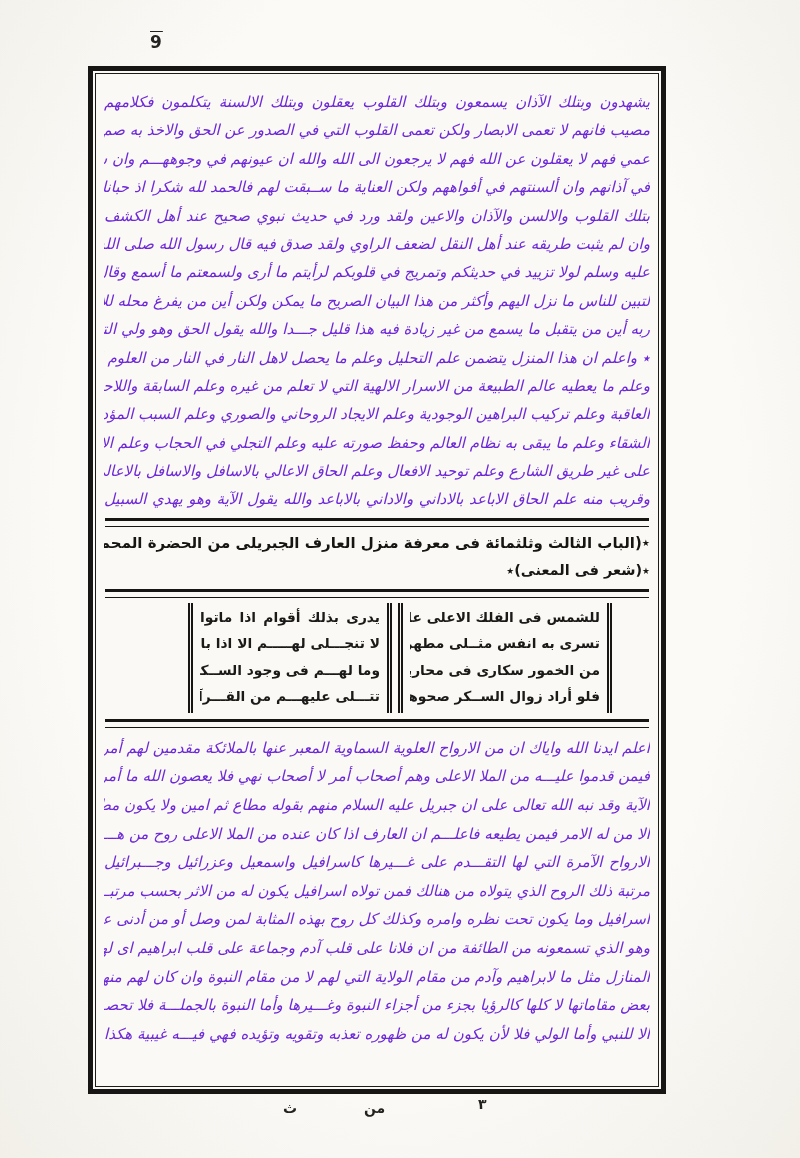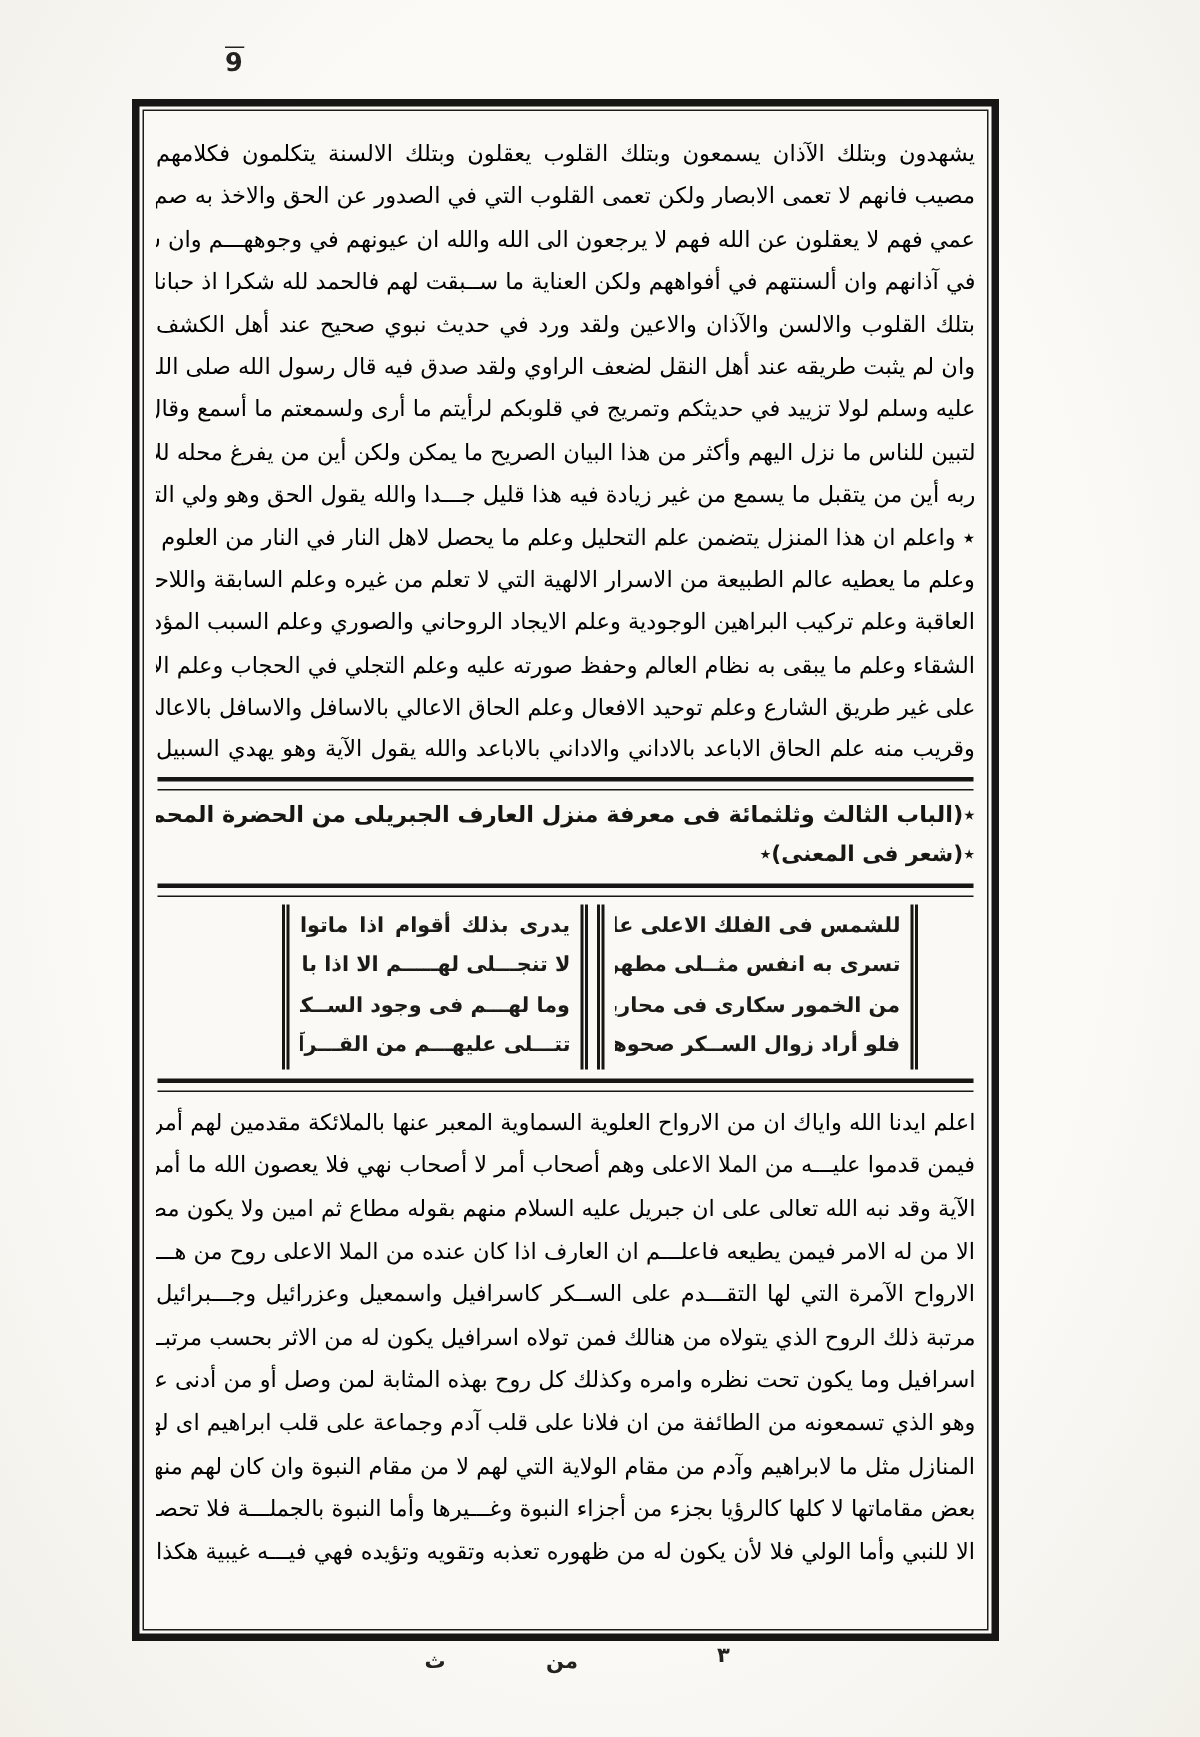--- a/index.html
+++ b/index.html
@@ -36,21 +36,22 @@
   .text-block{direction:rtl;}
   .line{
     direction:rtl;
     text-align:justify;
     text-align-last:justify;
     font-size:15px;
     height:28.4px;
     line-height:28.4px;
     overflow:hidden;
     white-space:nowrap;
-    color:#000000;
+    color:#6d28d9;
+    font-style:italic;
   }
   .main-text{padding-top:14px;}
   .bottom-text{padding-top:6px;}
   .bottom-text .line{height:28.6px;line-height:28.6px;}
   .rule{
     height:5px;
     border-top:3px solid #171614;
     border-bottom:1.5px solid #171614;
     margin:4px 1px 0 1px;
   }
@@ -150,21 +151,21 @@
         </div>
       </div>
 
       <div class="rule"></div>
 
       <div class="text-block bottom-text">
         <div class="line">اعلم ايدنا الله واياك ان من الارواح العلوية السماوية المعبر عنها بالملائكة مقدمين لهم أمر مطاع</div>
         <div class="line">فيمن قدموا عليـــه من الملا الاعلى وهم أصحاب أمر لا أصحاب نهي فلا يعصون الله ما أمرهم</div>
         <div class="line">الآية وقد نبه الله تعالى على ان جبريل عليه السلام منهم بقوله مطاع ثم امين ولا يكون مطاعا</div>
         <div class="line">الا من له الامر فيمن يطيعه فاعلـــم ان العارف اذا كان عنده من الملا الاعلى روح من هـــذه</div>
-        <div class="line">الارواح الآمرة التي لها التقـــدم على الســكر كاسرافيل واسمعيل وعزرائيل وجـــبرائيل</div>
+        <div class="line">الارواح الآمرة التي لها التقـــدم على غـــيرها كاسرافيل واسمعيل وعزرائيل وجـــبرائيل</div>
         <div class="line">مرتبة ذلك الروح الذي يتولاه من هنالك فمن تولاه اسرافيل يكون له من الاثر بحسب مرتبـــة</div>
         <div class="line">اسرافيل وما يكون تحت نظره وامره وكذلك كل روح بهذه المثابة لمن وصل أو من أدنى على مقامه</div>
         <div class="line">وهو الذي تسمعونه من الطائفة من ان فلانا على قلب آدم وجماعة على قلب ابراهيم اى لهم من</div>
         <div class="line">المنازل مثل ما لابراهيم وآدم من مقام الولاية التي لهم لا من مقام النبوة وان كان لهم منها مشرب ففي</div>
         <div class="line">بعض مقاماتها لا كلها كالرؤيا بجزء من أجزاء النبوة وغـــيرها وأما النبوة بالجملـــة فلا تحصـــل</div>
         <div class="line">الا للنبي وأما الولي فلا لأن يكون له من ظهوره تعذبه وتقويه وتؤيده فهي فيـــه غيبية هكذا</div>
       </div>
 
     </div>
   </div>

